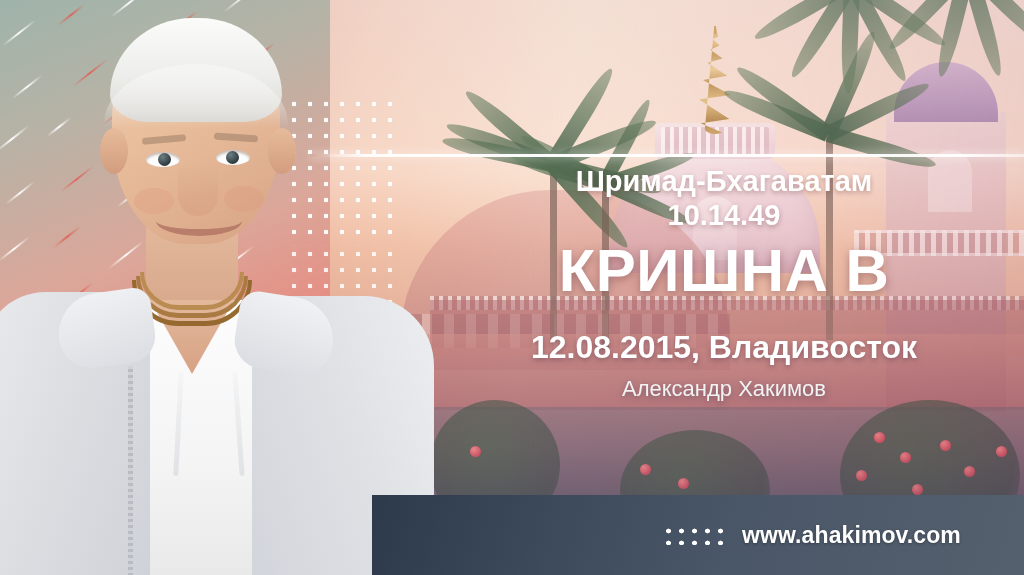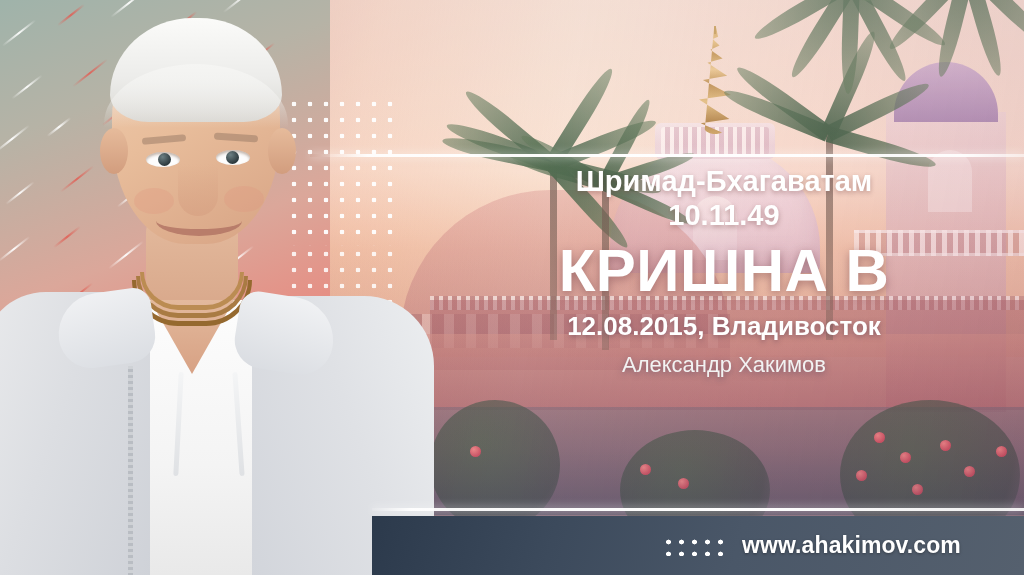--- a/index.html
+++ b/index.html
@@ -343,21 +343,21 @@
   .hline-bottom{
     position:absolute; left:372px; right:0; top:508px; height:3px;
     background:linear-gradient(90deg,
       rgba(255,255,255,.2) 0%, rgba(255,255,255,.95) 6%,
       rgba(255,255,255,1) 55%, rgba(255,255,255,.9) 100%);
     box-shadow:0 0 10px rgba(255,255,255,.7);
   }
 
   
   .footer{
-    position:absolute; left:372px; right:0; bottom:0; height:59px;
+    position:absolute; left:372px; right:0; bottom:0; height:80px;
     background:linear-gradient(105deg,#2c3a4c 0%,#3c4a5c 28%,#4a5768 56%,#55606e 100%);
     display:flex; align-items:center;
   }
   .footer-dots{
     margin-left:290px;
     width:64px; height:20px;
     background-image:radial-gradient(circle, #ffffff 2.2px, rgba(255,255,255,0) 2.7px);
     background-size:13px 12px;
     background-position:0 0;
   }
@@ -384,22 +384,22 @@
   }
   .maintitle{
     margin-top:8px;
     font-size:60px; font-weight:bold; line-height:1.02;
     letter-spacing:.5px;
     text-shadow:0 3px 10px rgba(110,60,70,.5);
     text-align:center;
   }
   .maintitle .l2{ display:block; }
   .datecity{
-    margin-top:10px;
-    font-size:26px; font-weight:bold;
+    margin-top:28px;
+    font-size:32px; font-weight:bold;
     text-shadow:0 2px 5px rgba(90,60,80,.5);
   }
   .author{
     margin-top:10px;
     font-size:22px; font-weight:normal;
     color:#f2f2f2;
     text-shadow:0 2px 6px rgba(70,60,90,.55);
   }
 </style>
 </head>
@@ -564,21 +564,21 @@
     <div class="zipper"></div>
     <div class="drawstring a"></div>
     <div class="drawstring b"></div>
   </div>
 
   <div class="hline-top"></div>
   <div class="hline-bottom"></div>
 
   <div class="textblock">
     <div class="scripture">Шримад-Бхагаватам</div>
-    <div class="verse">10.11.49</div>
+    <div class="verse">10.14.49</div>
     <div class="maintitle">
       <span class="l1">КРИШНА В</span>
     </div>
     <div class="datecity">12.08.2015, Владивосток</div>
     <div class="author">Александр Хакимов</div>
   </div>
 
   <div class="footer">
     <div class="footer-dots"></div>
     <div class="footer-url">www.ahakimov.com</div>

